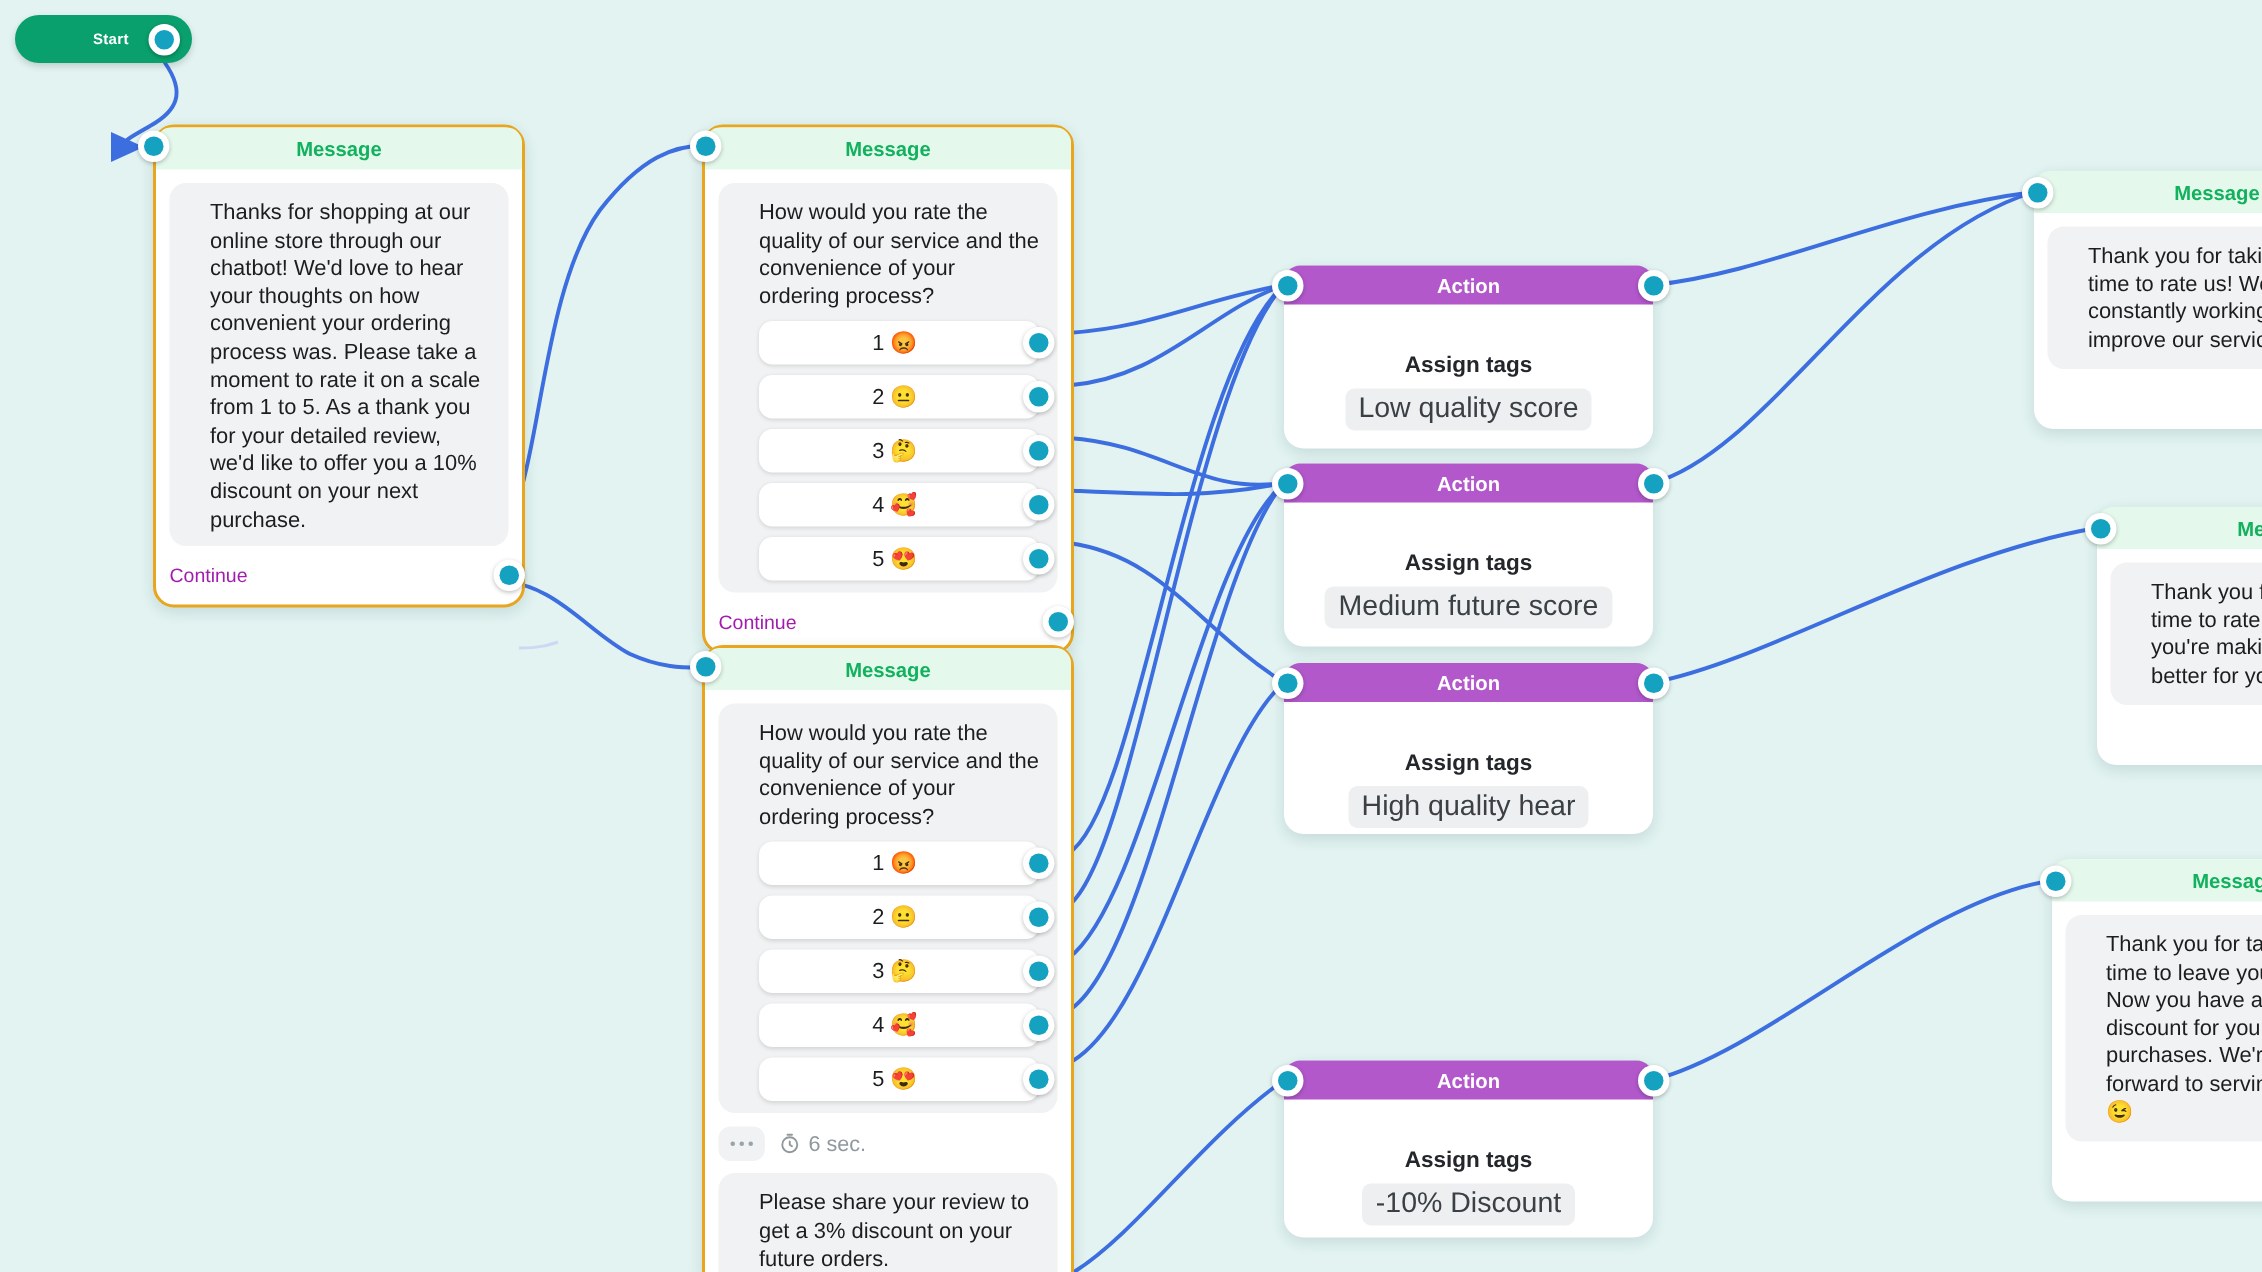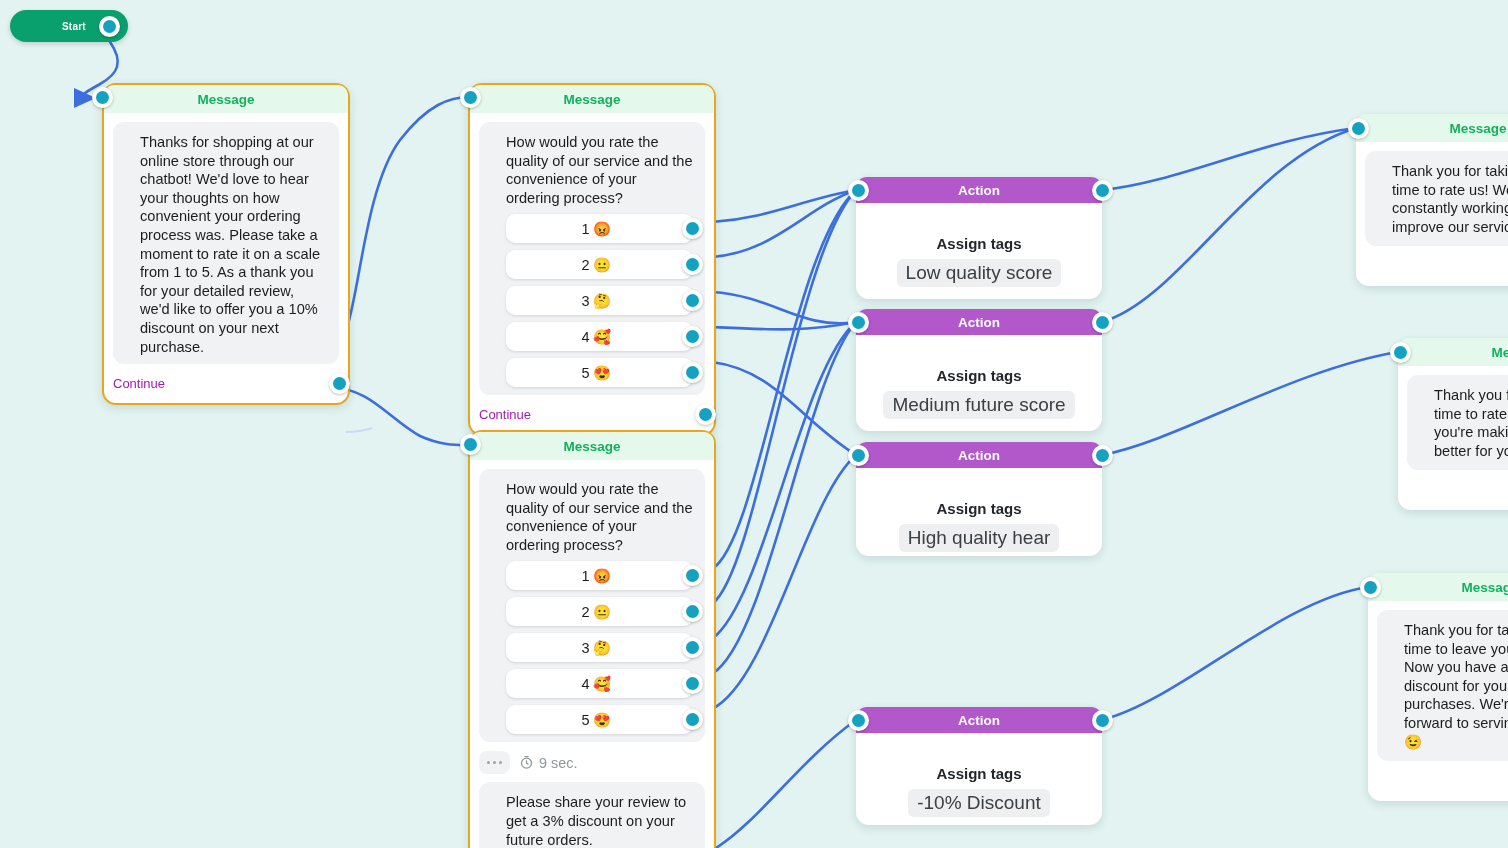--- a/index.html
+++ b/index.html
@@ -350,21 +350,21 @@
             <i></i>
             <i></i>
             <i></i>
           </span>
         <span class="delay-text">
           <svg width="15" height="15" viewBox="0 0 24 24" fill="none" stroke="#8e989d" stroke-width="2">
             <circle cx="12" cy="13" r="8"></circle>
             <path d="M12 9.5V13l2.4 1.6" stroke-linecap="round"></path>
             <path d="M9.6 2.4h4.8" stroke-linecap="round"></path>
           </svg>
-          <span>9 sec.</span>
+          <span>6 sec.</span>
         </span>
       </div>
 
       <div class="bubble">
         <p>Please share your review to get a 3% discount on your future orders.</p>
       </div>
     </div>
   </div>
   <span class="port port-abs" style="left:460px; top:434px;"></span>
 

